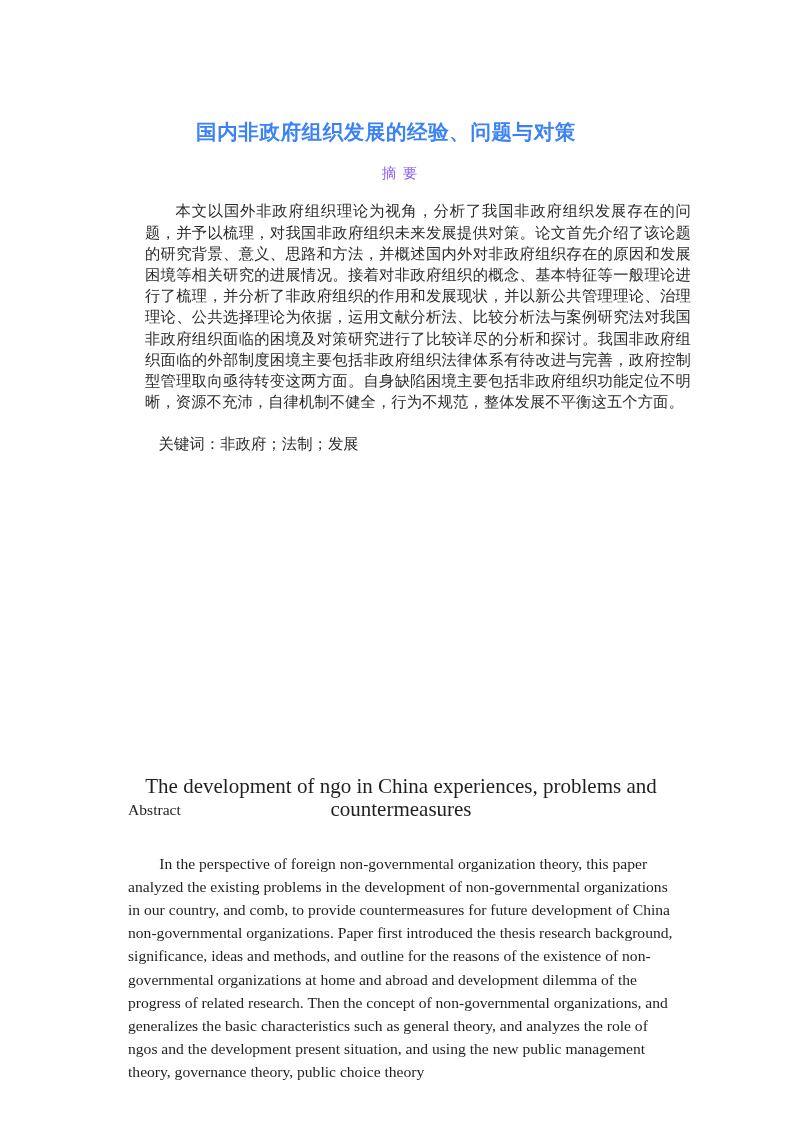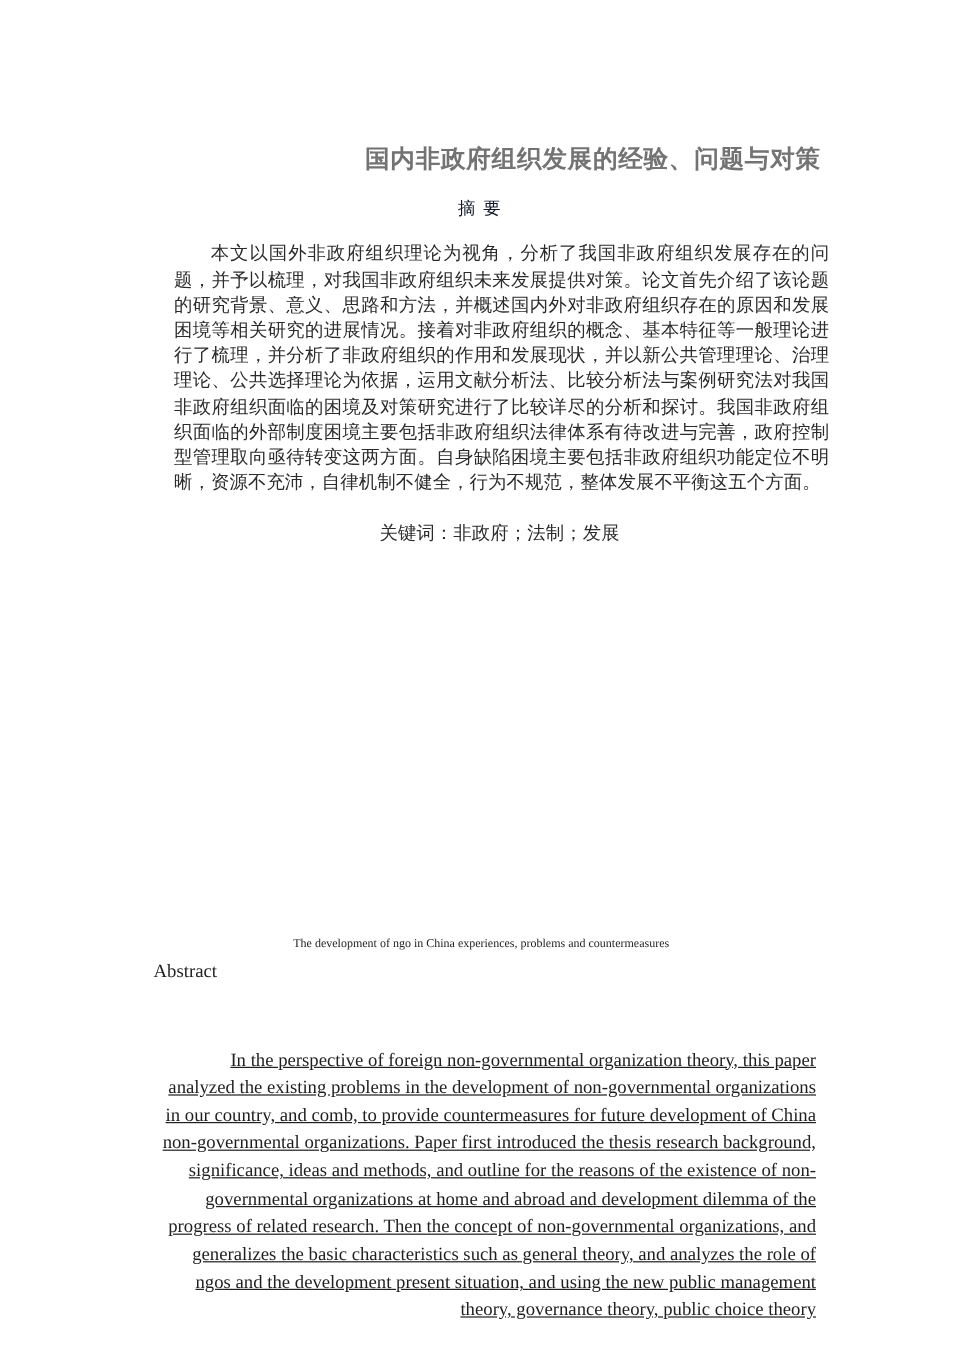--- a/index.html
+++ b/index.html
@@ -20,41 +20,41 @@
   .page {
     position: absolute;
     inset: 0;
     background: #ffffff;
   }
 
   
   .doc-title {
     position: absolute;
     top: 105px;
-    left: 140px;
+    left: 114px;
     width: 544px;
-    text-align: right;
+    text-align: center;
     font-family: "DejaVu Sans", "Liberation Sans", sans-serif;
     font-size: 20.5px;
     font-weight: 600;
     letter-spacing: 0.6px;
-    color: #737373;
+    color: #3b82f6;
     line-height: 1.35;
   }
 
   
   .abstract-heading-cn {
     position: absolute;
     top: 164px;
     left: 128px;
     width: 544px;
     text-align: center;
     font-family: "DejaVu Sans", "Liberation Sans", sans-serif;
     font-size: 14.5px;
-    color: #0f172a;
+    color: #8b5cf6;
     letter-spacing: 1px;
   }
 
   
   .abstract-cn {
     position: absolute;
     top: 186px;
     left: 145px;
     width: 546px;
     font-family: "DejaVu Sans", "Liberation Sans", sans-serif;
@@ -72,61 +72,59 @@
     position: absolute;
     top: 419px;
     left: 128px;
     width: 546px;
     font-family: "DejaVu Sans", "Liberation Sans", sans-serif;
     font-size: 15.3px;
     line-height: 21.2px;
     color: #2b2b2b;
     text-indent: 2em;
     letter-spacing: 0.1px;
-    text-align: center;
   }
 
   
   .doc-title-en {
     position: absolute;
     top: 775px;
     left: 128px;
     width: 546px;
     text-align: center;
     font-family: "Liberation Serif", "DejaVu Serif", serif;
-    font-size: 10px;
+    font-size: 21px;
     line-height: 23px;
     color: #1f1f1f;
   }
 
   
   .abstract-heading-en {
     position: absolute;
     top: 798px;
     left: 128px;
     width: 546px;
     font-family: "Liberation Serif", "DejaVu Serif", serif;
     font-size: 15.6px;
     line-height: 23px;
     color: #1f1f1f;
   }
 
   
   .abstract-en {
     position: absolute;
-    top: 856px;
+    top: 836px;
     left: 128px;
     width: 552px;
     font-family: "Liberation Serif", "DejaVu Serif", serif;
     font-size: 15.6px;
     line-height: 23.2px;
     color: #1f1f1f;
-    text-align: right;
+    text-align: left;
     text-indent: 2em;
-    text-decoration: underline;
   }
 </style>
 </head>
 <body>
 
 <div class="page">
 
   <h1 class="doc-title">国内非政府组织发展的经验、问题与对策</h1>
 
   <div class="abstract-heading-cn">摘  要</div>

